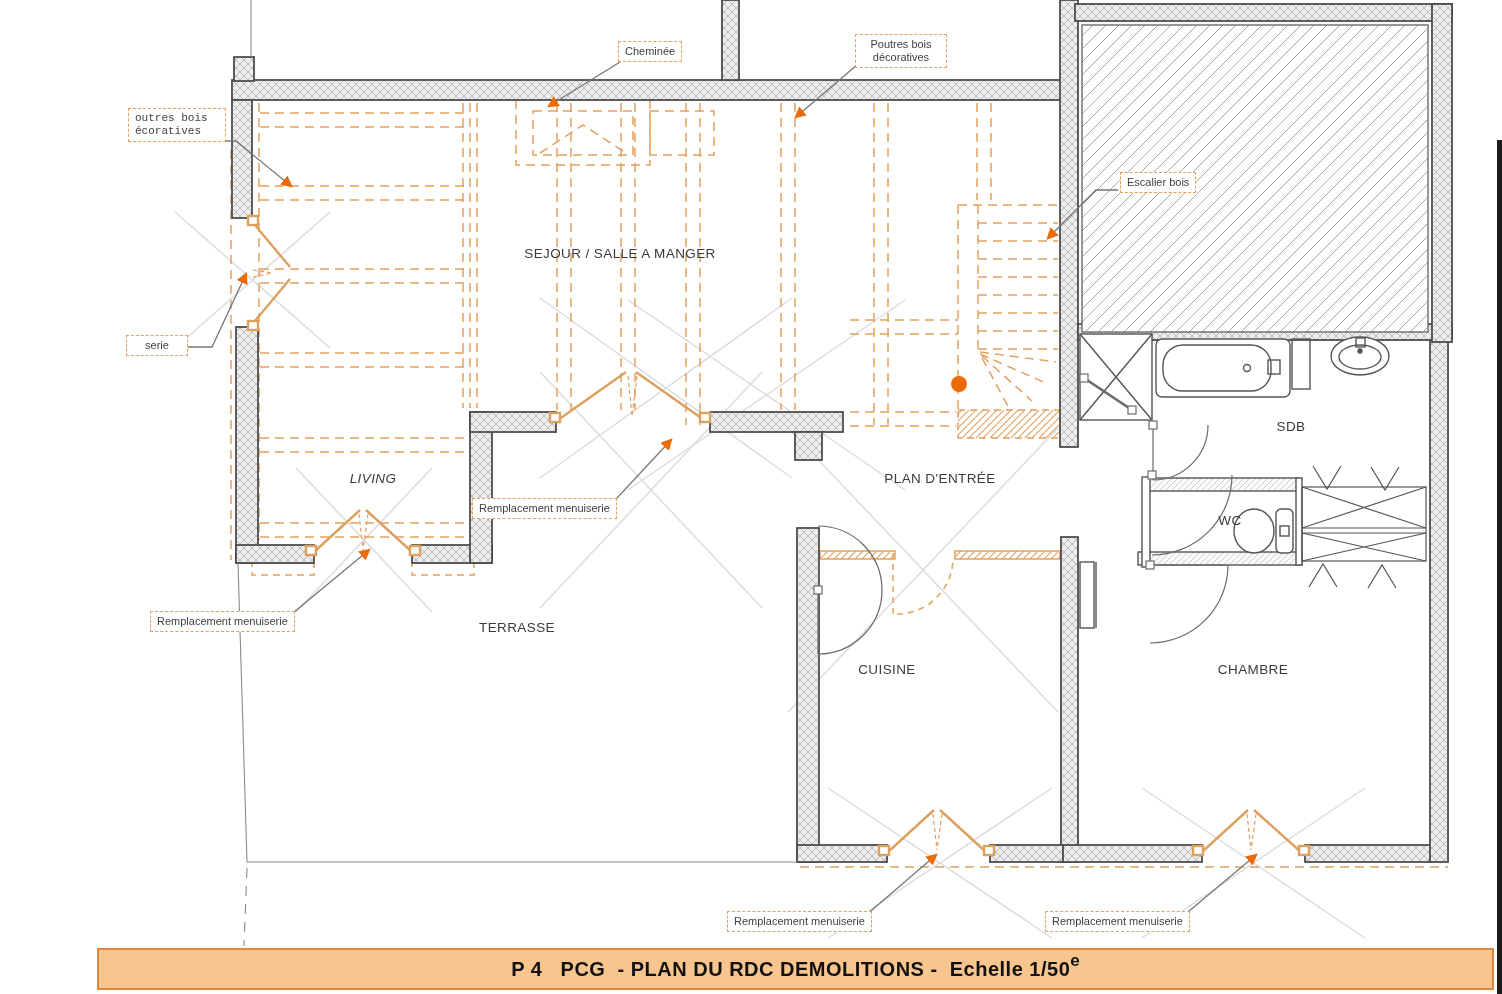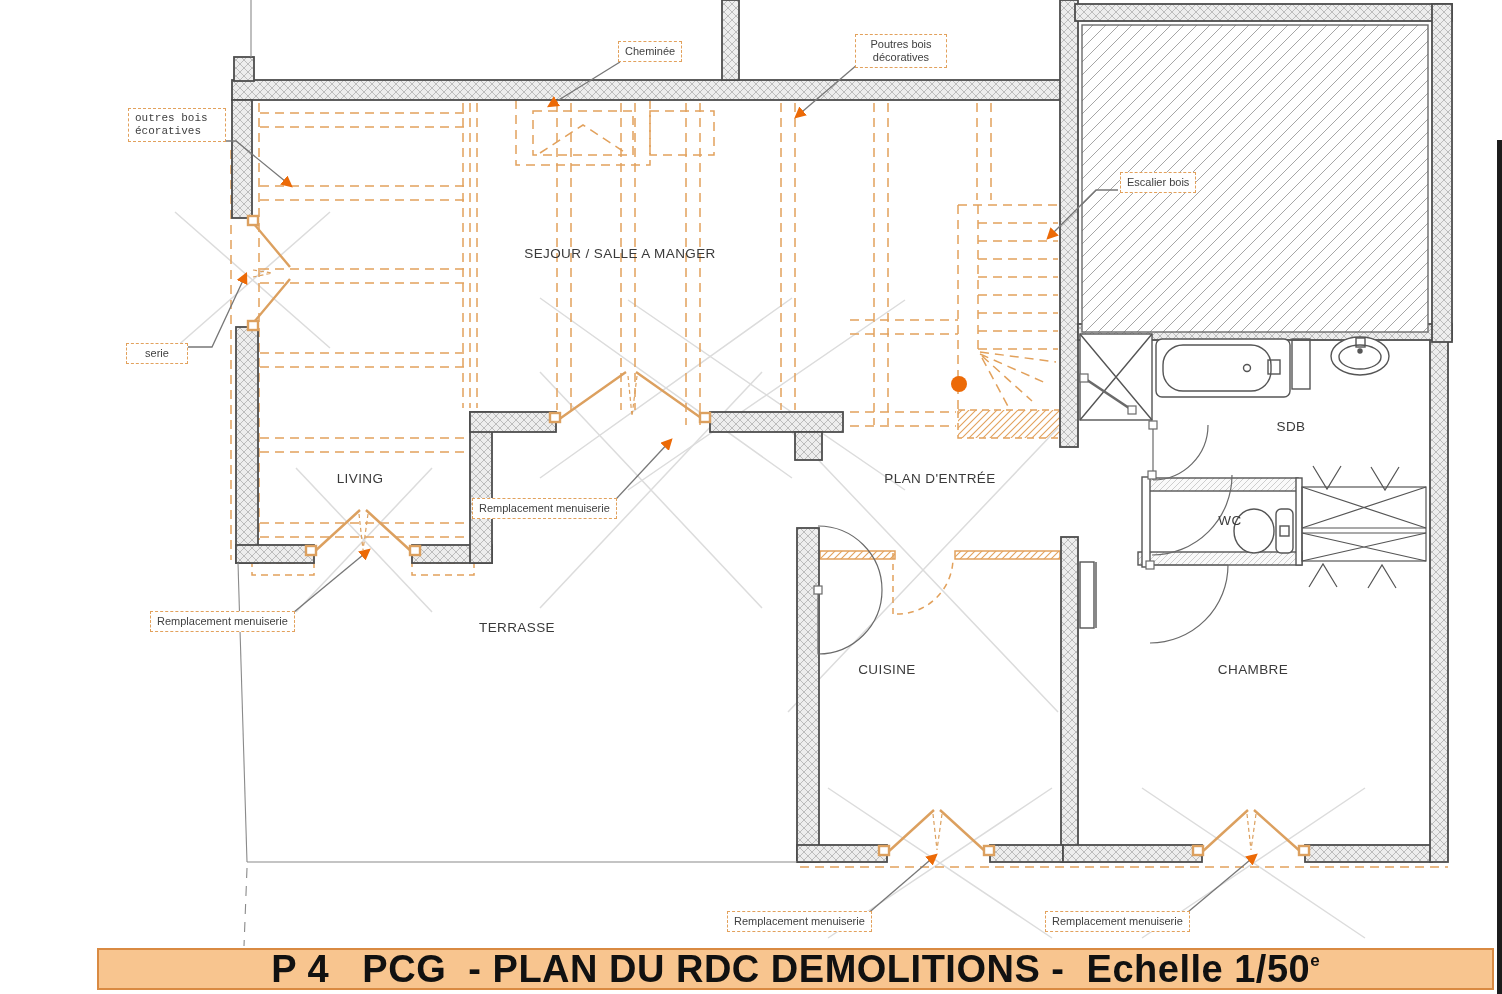--- a/index.html
+++ b/index.html
@@ -8,21 +8,21 @@
   #plan-svg{position:absolute;left:0;top:0;}
   .room-label{position:absolute;color:#3a3a3a;font-size:13.5px;letter-spacing:.4px;
               text-align:right;white-space:nowrap;transform:translate(-50%,0);}
   .anno{position:absolute;background:#fff;border:1.5px dashed #E2A15C;color:#3f3f3f;
         font-size:11px;line-height:13px;padding:3px 6px;text-align:center;}
   .anno.wide{width:78px;}
   .anno.clip{overflow:hidden;text-align:left;}
   #title-bar{position:absolute;left:97px;top:948px;width:1393px;height:38px;
              background:#F8C58F;border:2px solid #D98A42;display:flex;
              align-items:center;justify-content:center;}
-  #title-main{font-weight:bold;font-size:38px;color:#111;white-space:pre;letter-spacing:.5px;}
+  #title-main{font-weight:bold;font-size:20px;color:#111;white-space:pre;letter-spacing:.5px;}
   #title-sup{font-weight:bold;font-size:17px;color:#111;vertical-align:super;line-height:1;
              position:relative;top:-9px;}
 </style>
 </head>
 <body>
 
 <div id="stage">
 
 <svg id="plan-svg" width="1502" height="994" viewBox="0 0 1502 994">
 <defs>
@@ -262,32 +262,32 @@
   <polyline points="186,347 212,347 246,274" marker-end="url(#arr)"></polyline>
   <polyline points="604,512 671,440" marker-end="url(#arr)"></polyline>
   <polyline points="282,622 369,550" marker-end="url(#arr)"></polyline>
   <polyline points="858,922 936,855" marker-end="url(#arr)"></polyline>
   <polyline points="1176,922 1256,855" marker-end="url(#arr)"></polyline>
   <polyline points="1118,190 1096,190 1048,238" marker-end="url(#arr)"></polyline>
 </g>
 </svg>
 
 <div class="room-label" style="left:620px;top:246px;">SEJOUR / SALLE A MANGER</div>
-<div class="room-label" style="left:360px;top:471px;">LIVING</div>
+<div class="room-label" style="left:373px;top:471px;font-style:italic;">LIVING</div>
 <div class="room-label" style="left:517px;top:620px;">TERRASSE</div>
 <div class="room-label" style="left:940px;top:471px;">PLAN D'ENTRÉE</div>
 <div class="room-label" style="left:887px;top:662px;">CUISINE</div>
 <div class="room-label" style="left:1253px;top:662px;">CHAMBRE</div>
 <div class="room-label" style="left:1291px;top:419px;">SDB</div>
 <div class="room-label" style="left:1230px;top:513px;">WC</div>
 
 <div class="anno" style="left:618px;top:41px;">Cheminée</div>
 <div class="anno wide" style="left:855px;top:34px;">Poutres bois décoratives</div>
 <div class="anno wide clip" style="left:128px;top:108px;width:84px;font-family:Liberation Mono, monospace;">outres bois écoratives</div>
-<div class="anno" style="left:126px;top:335px;width:48px;margin-top:8px;">serie</div>
+<div class="anno" style="left:126px;top:335px;width:48px;">serie</div>
 <div class="anno" style="left:472px;top:498px;">Remplacement menuiserie</div>
 <div class="anno" style="left:150px;top:611px;">Remplacement menuiserie</div>
 <div class="anno" style="left:727px;top:911px;">Remplacement menuiserie</div>
 <div class="anno" style="left:1045px;top:911px;">Remplacement menuiserie</div>
 <div class="anno" style="left:1120px;top:172px;">Escalier bois</div>
 
 <div id="title-bar">
   <span id="title-main">P 4   PCG  - PLAN DU RDC DEMOLITIONS -  Echelle 1/50</span>
       <span id="title-sup">e</span>
 </div>

